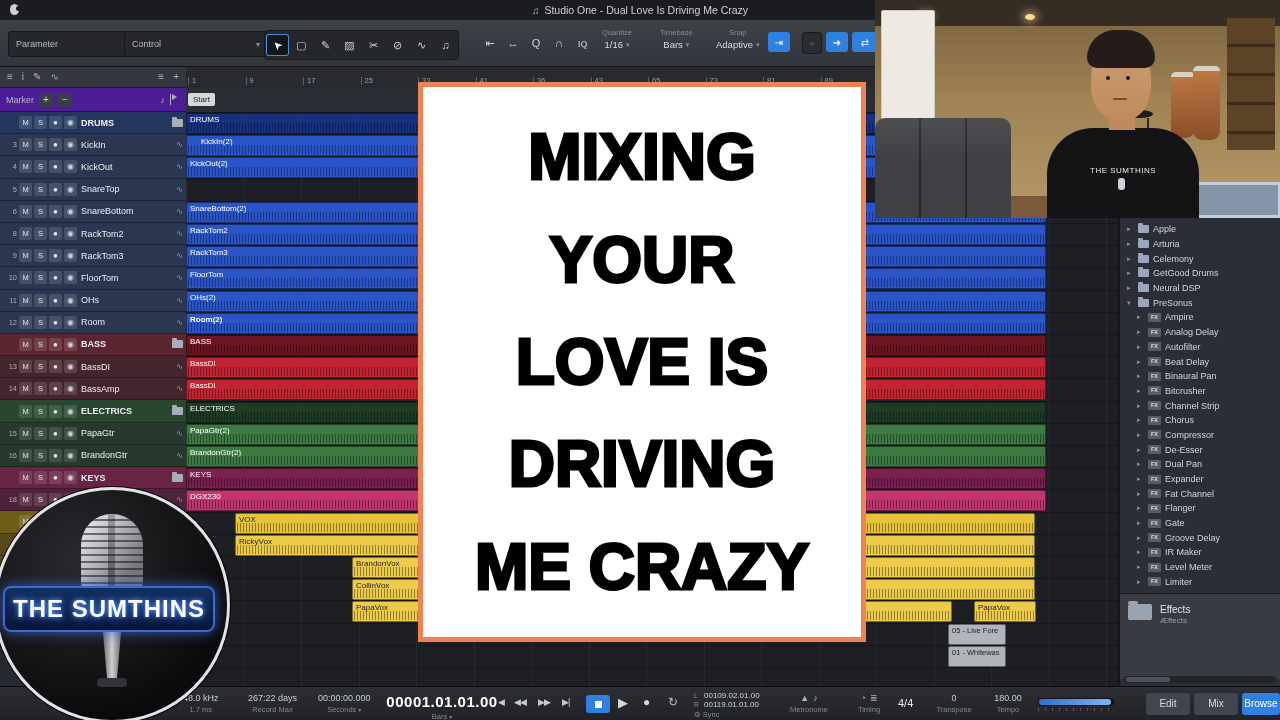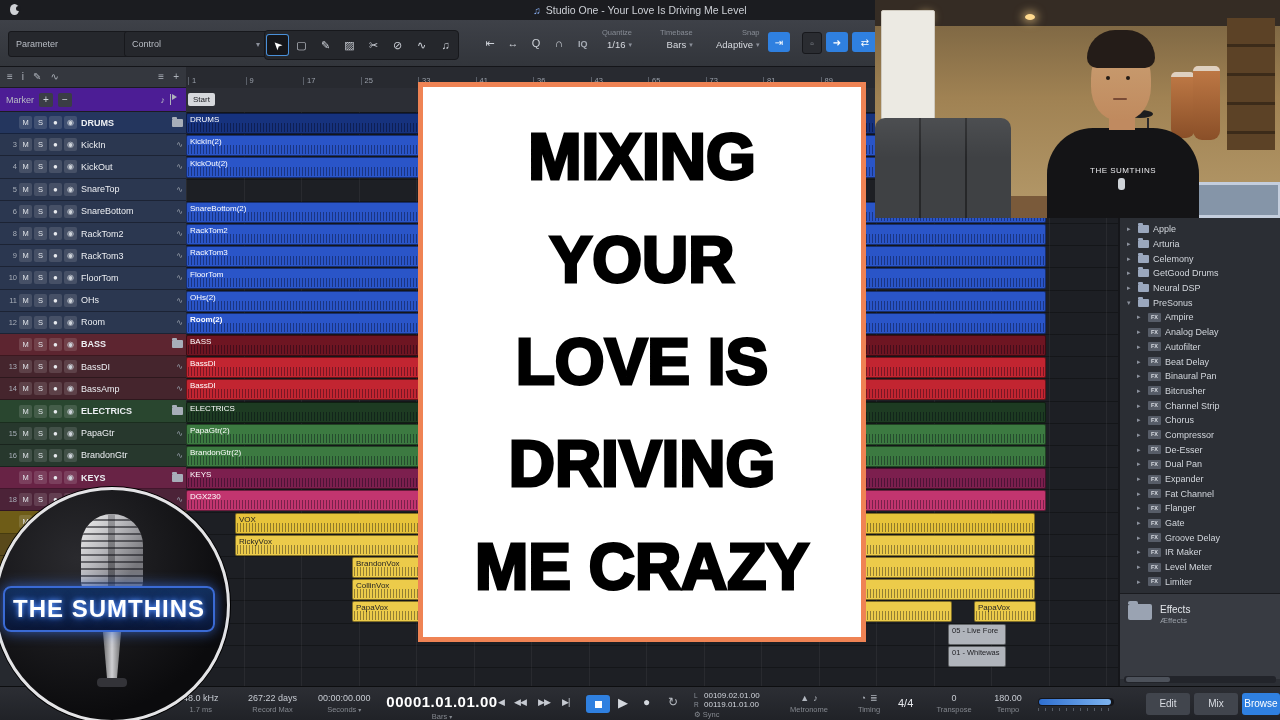--- a/index.html
+++ b/index.html
@@ -19,21 +19,21 @@
   .dd .chev{color:#8b909a;font-size:8px;margin-left:8px}
   #dd-parameter{left:8px;width:112px}
   #dd-control{left:124px;width:128px}
   .toolgroup{position:absolute;left:264px;top:10px;height:26px;background:#25272c;border:1px solid #17181c;border-radius:4px;display:flex;align-items:center;padding:1px;gap:1px}
   .tool{width:23px;height:22px;display:flex;align-items:center;justify-content:center;color:#cdd1d8;font-size:11px;border-radius:3px}
   .tool.active{background:#15161a;box-shadow:0 0 0 1px #4a90d9 inset;color:#fff}
   .cursor-g{display:inline-block;transform:rotate(225deg)}
   .toolgroup2{position:absolute;left:480px;top:10px;height:26px;display:flex;align-items:center;gap:3px;color:#b9bdc5}
   .toolgroup2 .tool{width:20px}
   #iq-label{position:absolute;left:578px;top:19px;font-size:9px;font-weight:bold;color:#a7acb5}
-  .stack{position:absolute;top:8px;display:flex;flex-direction:column;align-items:flex-end;gap:2px}
+  .stack{position:absolute;top:8px;display:flex;flex-direction:column;align-items:center;gap:2px}
   .stack .slab{font-size:7.5px;color:#878c95}
   .stack .sval{font-size:9.5px;color:#d7dae0;display:flex;align-items:center;gap:3px}
   .stack .sval .chev{font-size:7px;color:#8b909a}
   #st-quantize{left:602px}
   #st-timebase{left:660px}
   #st-snap{left:716px}
   .tb-btn{position:absolute;top:12px;height:20px;border-radius:3px;display:flex;align-items:center;justify-content:center;font-size:10px}
   #btn-autoscroll{left:768px;width:22px;background:#2f80e0;color:#fff}
   #btn-dark{left:802px;width:18px;background:#2a2c31;border:1px solid #17181c;color:#9aa0a8}
   #btn-arrow{left:826px;width:22px;background:#2f80e0;color:#fff}
@@ -170,21 +170,21 @@
 </style>
 </head>
 <body>
 
 <div class="screen">
 
   <div id="menubar">
     <span class="apple"></span>
     <div id="mb-title">
       <span class="mb-note">♫</span>
-      <span>Studio One - Your Love Is Driving Me Level</span>
+      <span>Studio One - Dual Love Is Driving Me Crazy</span>
     </div>
   </div>
 
   <div id="toolbar">
     <div class="dd" id="dd-parameter">
       <span>Parameter</span>
         <span class="chev">▾</span>
     </div>
     <div class="dd" id="dd-control">
       <span>Control</span>
@@ -485,21 +485,21 @@
         <span class="tick" style="left: 864.5px;">121</span>
         <span class="tick" style="left: 922px;">129</span>
       </div>
     <div id="markerlane">
       <span class="startchip">Start</span>
     </div>
     <div id="lanes">
         <div class="region r-drumFolder wave" style="top: 1px; left: 0px; width: 860px;">
           <span class="rlabel">DRUMS</span>
         </div>
-        <div class="region r-drum wave" style="top: 23.2px; left: 0px; width: 860px;">
+        <div class="region r-drum wave" style="top: 23.2px; left: 0px; width: 860px; padding-left: 11px;">
           <span class="rlabel">KickIn(2)</span>
         </div>
         <div class="region r-drum wave" style="top: 45.4px; left: 0px; width: 860px;">
           <span class="rlabel">KickOut(2)</span>
         </div>
         <div class="region r-drum wave" style="top: 89.8px; left: 0px; width: 860px;">
           <span class="rlabel">SnareBottom(2)</span>
         </div>
         <div class="region r-drum wave" style="top: 112px; left: 0px; width: 860px;">
           <span class="rlabel">RackTom2</span>

